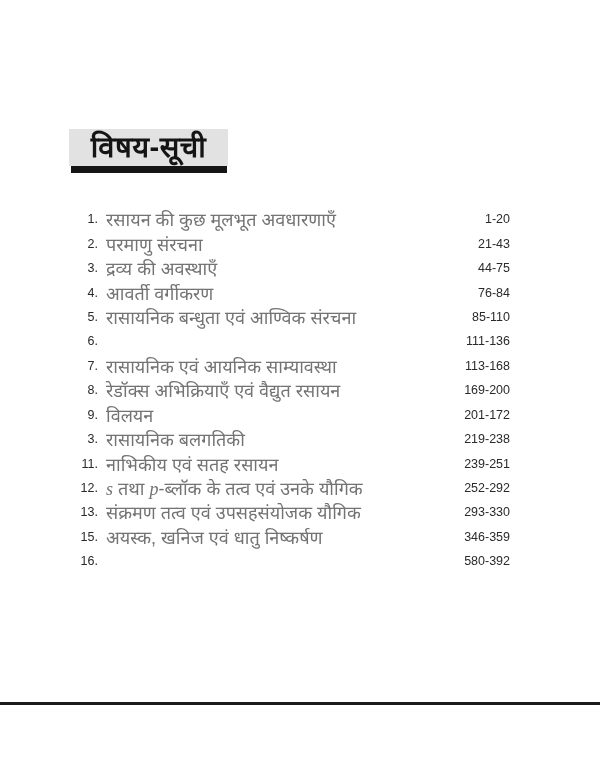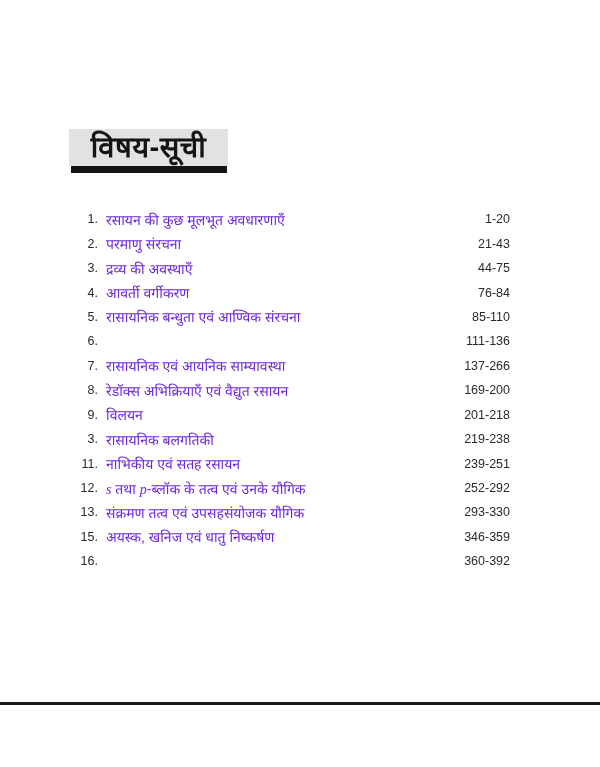--- a/index.html
+++ b/index.html
@@ -57,22 +57,22 @@
     align-items: center;
   }
   .toc-num {
     flex: 0 0 98px;
     text-align: right;
     font-size: 12.5px;
     color: #2a2a2a;
   }
   .toc-title {
     margin-left: 8px;
-    font-size: 14px;
-    color: #6d28d9;
+    font-size: 18px;
+    color: #737373;
     white-space: nowrap;
   }
   .toc-title i {
     font-family: "Liberation Serif", serif;
     font-style: italic;
   }
   .toc-pages {
     position: absolute;
     right: 90px;
     top: 50%;
@@ -133,33 +133,33 @@
       </div>
 
       <div class="toc-row">
         <span class="toc-num">6.</span>
         <span class="toc-pages">111-136</span>
       </div>
 
       <div class="toc-row">
         <span class="toc-num">7.</span>
         <span class="toc-title">रासायनिक एवं आयनिक साम्यावस्था</span>
-        <span class="toc-pages">137-266</span>
+        <span class="toc-pages">113-168</span>
       </div>
 
       <div class="toc-row">
         <span class="toc-num">8.</span>
         <span class="toc-title">रेडॉक्स अभिक्रियाएँ एवं वैद्युत रसायन</span>
         <span class="toc-pages">169-200</span>
       </div>
 
       <div class="toc-row">
         <span class="toc-num">9.</span>
         <span class="toc-title">विलयन</span>
-        <span class="toc-pages">201-218</span>
+        <span class="toc-pages">201-172</span>
       </div>
 
       <div class="toc-row">
         <span class="toc-num">3.</span>
         <span class="toc-title">रासायनिक बलगतिकी</span>
         <span class="toc-pages">219-238</span>
       </div>
 
       <div class="toc-row">
         <span class="toc-num">11.</span>
@@ -181,20 +181,20 @@
 
 
       <div class="toc-row">
         <span class="toc-num">15.</span>
         <span class="toc-title">अयस्क, खनिज एवं धातु निष्कर्षण</span>
         <span class="toc-pages">346-359</span>
       </div>
 
       <div class="toc-row">
         <span class="toc-num">16.</span>
-        <span class="toc-pages">360-392</span>
+        <span class="toc-pages">580-392</span>
       </div>
 
     </div>
 
   <div class="bottom-rule"></div>
 
 </div>
 
 </body></html>

